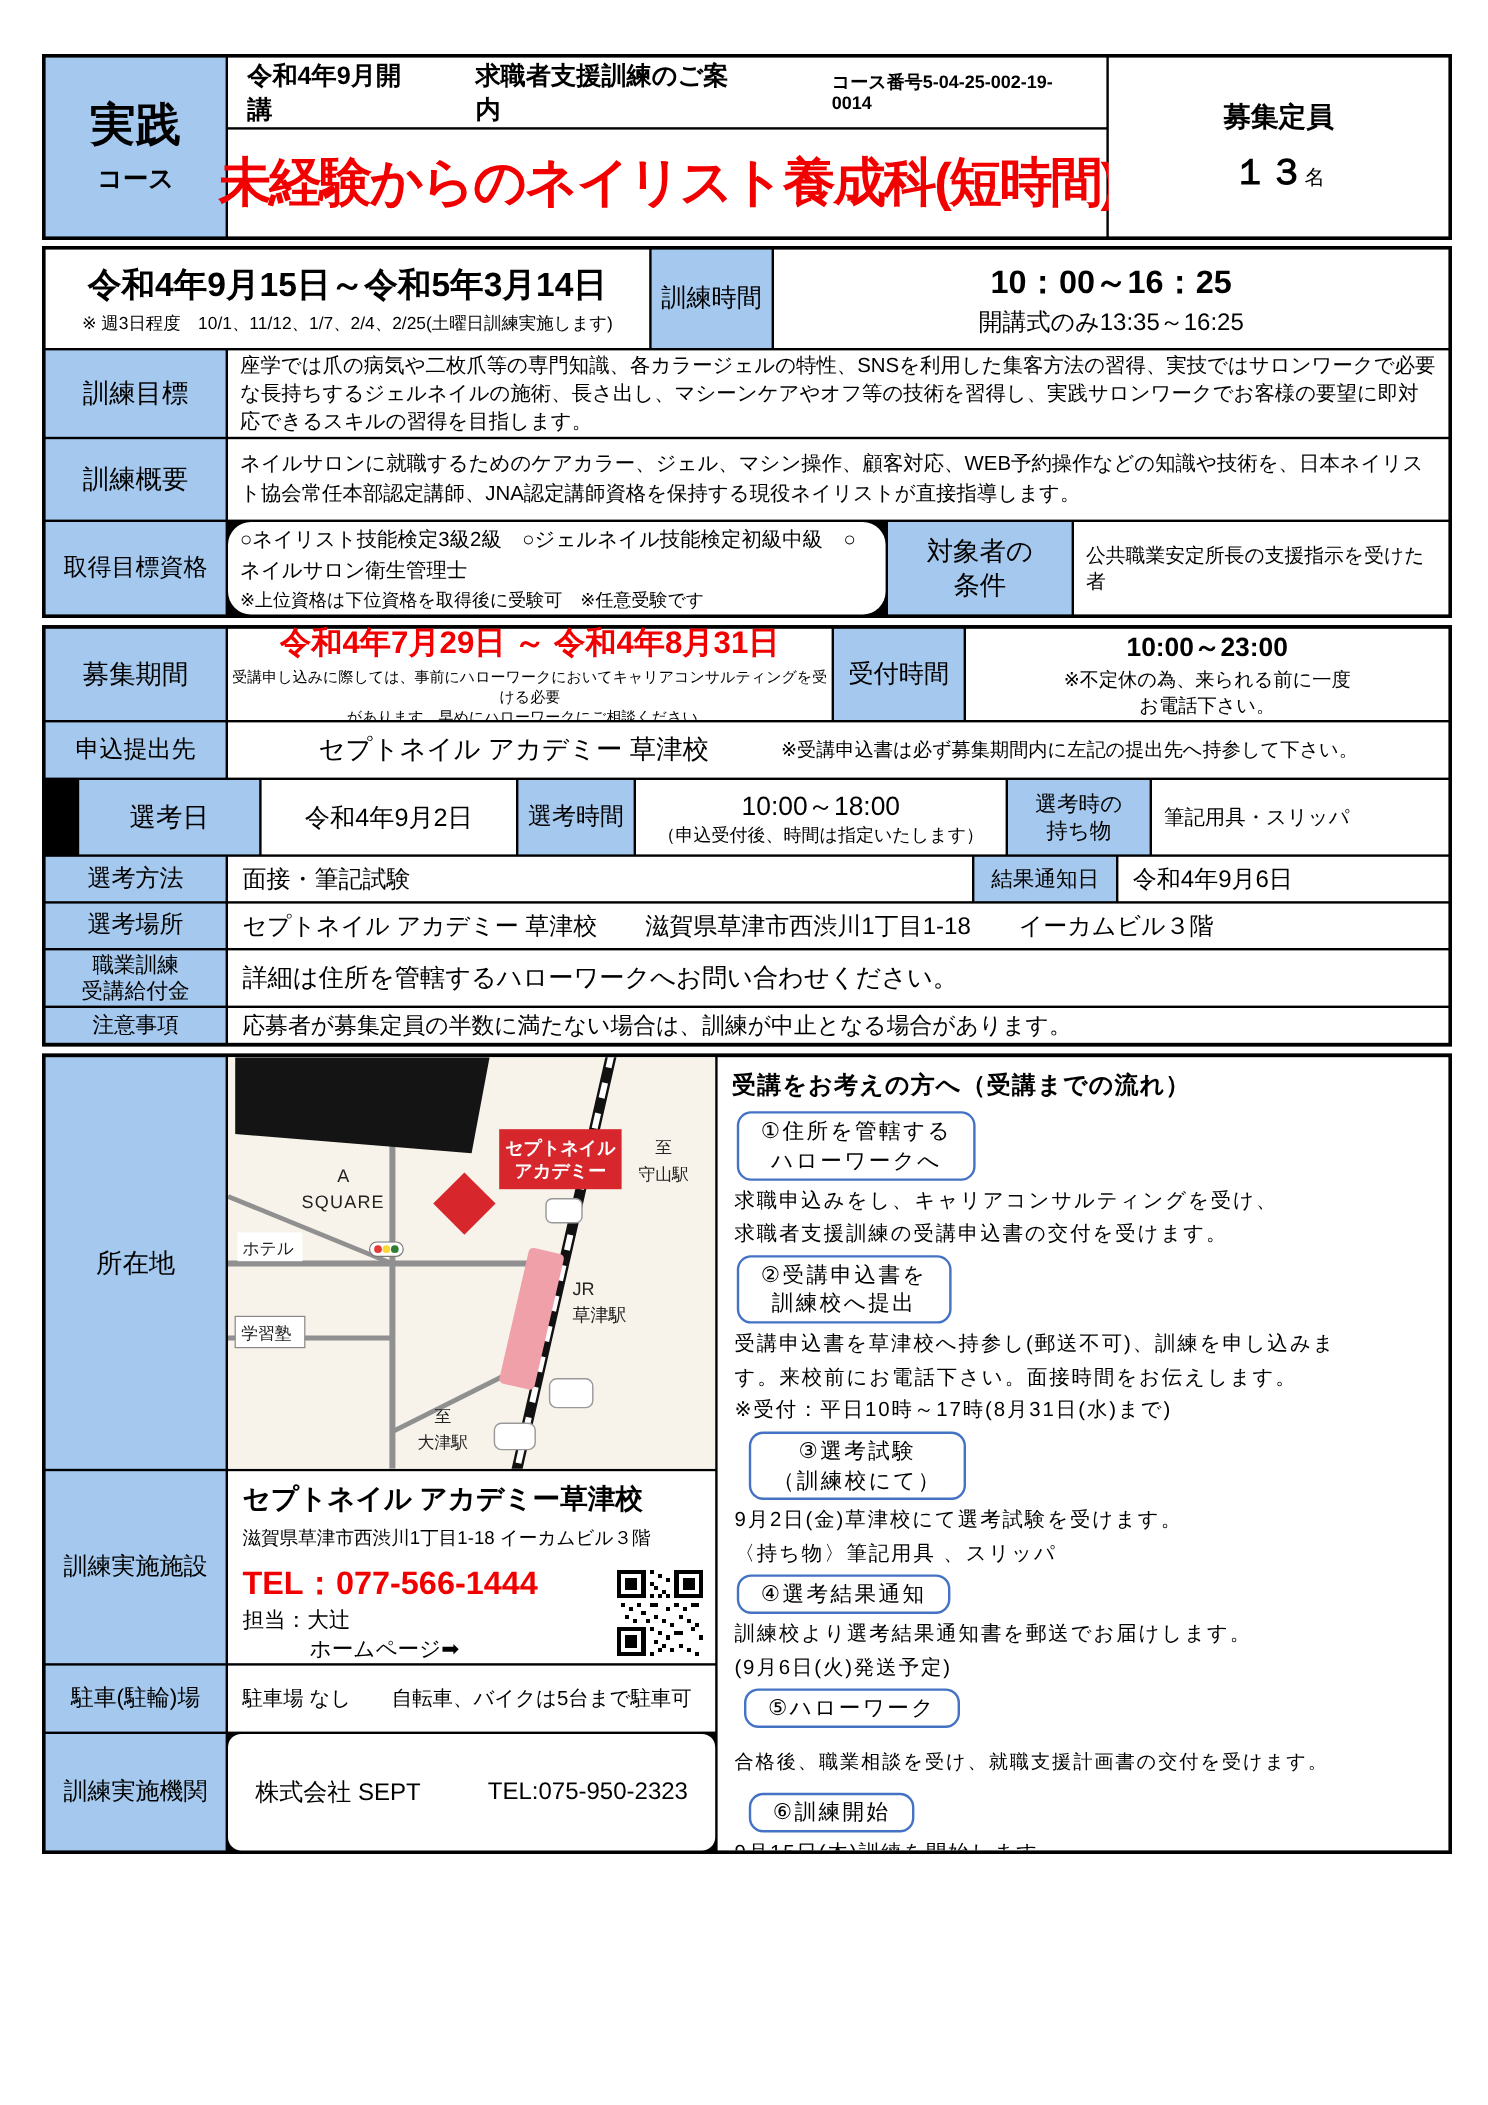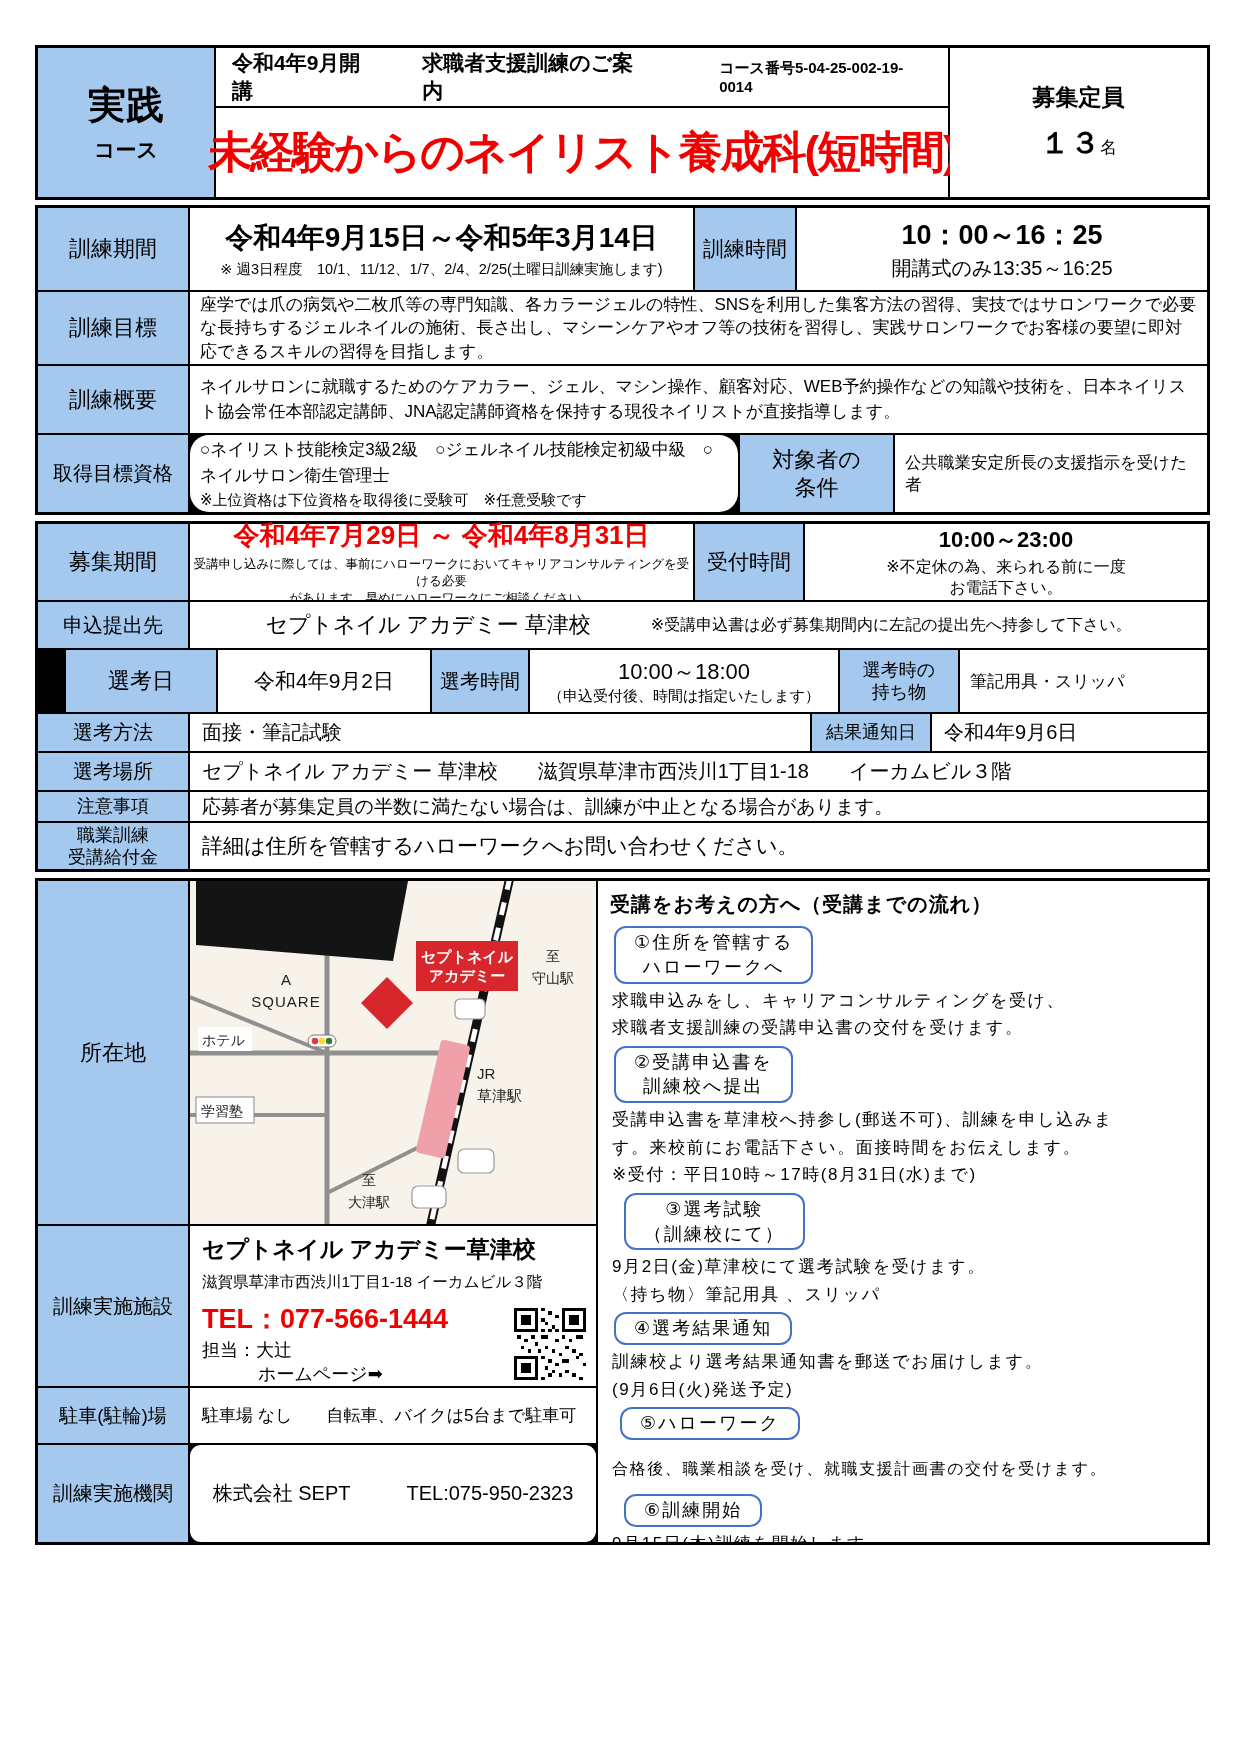--- a/index.html
+++ b/index.html
@@ -20,21 +20,21 @@
   .fp{font-size:17px;letter-spacing:1.6px;line-height:1.5;margin:1px 0 1px 2px;}
   svg text{font-family:"Liberation Sans","DejaVu Sans",sans-serif;}
 </style>
 </head>
 <body>
 
 <div class="page">
 
   <div class="tbl" style="left:35px;top:45px;width:1175px;height:155px;">
     <div class="trow" style="flex:1;">
-      <div class="lbl" style="width:176px;">
+      <div class="lbl" style="width:150px;">
         <div class="b" style="font-size:38px;">実践</div>
         <div class="b" style="font-size:21px;margin-top:8px;">コース</div>
       </div>
       <div class="subcol" style="width:732px;">
         <div class="c" style="height:58px;flex-direction:row;align-items:center;padding:0 16px;">
           <span class="b" style="font-size:21px;">令和4年9月開講</span>
           <span class="b" style="font-size:21px;margin-left:44px;">求職者支援訓練のご案内</span>
           <span class="b" style="font-size:15px;margin-left:70px;">コース番号5-04-25-002-19-0014</span>
         </div>
         <div class="c ctr" style="flex:1;">
@@ -45,21 +45,20 @@
         <div class="b" style="font-size:23px;">募集定員</div>
         <div style="margin-top:10px;">
           <span class="b" style="font-size:30px;">１３</span><span style="font-size:17px;">名</span>
         </div>
       </div>
     </div>
   </div>
 
   <div class="tbl" style="left:35px;top:205px;width:1175px;height:310px;">
     <div class="trow" style="height:82px;">
-      <div class="lbl" style="width:150px;font-size:22px;">訓練期間</div>
       <div class="c ctr" style="width:503px;">
         <div class="b" style="font-size:28px;">令和4年9月15日～令和5年3月14日</div>
         <div style="font-size:14.5px;margin-top:3px;">※ 週3日程度　10/1、11/12、1/7、2/4、2/25(土曜日訓練実施します)</div>
       </div>
       <div class="lbl" style="width:100px;font-size:21px;">訓練時間</div>
       <div class="c ctr" style="flex:1;">
         <div class="b" style="font-size:27px;">10：00～16：25</div>
         <div style="font-size:20px;margin-top:2px;">開講式のみ13:35～16:25</div>
       </div>
     </div>
@@ -124,30 +123,30 @@
     <div class="trow" style="height:37px;">
       <div class="lbl" style="width:150px;font-size:20px;">選考方法</div>
       <div class="c" style="width:620px;padding:0 12px;font-size:20px;">面接・筆記試験</div>
       <div class="lbl" style="width:118px;font-size:18px;">結果通知日</div>
       <div class="c" style="flex:1;padding:0 12px;font-size:20px;">令和4年9月6日</div>
     </div>
     <div class="trow" style="height:37px;">
       <div class="lbl" style="width:150px;font-size:20px;">選考場所</div>
       <div class="c" style="flex:1;padding:0 12px;font-size:20px;">セプトネイル アカデミー 草津校　　滋賀県草津市西渋川1丁目1-18　　イーカムビル３階</div>
     </div>
-    <div class="trow" style="flex:1;">
-      <div class="lbl" style="width:150px;font-size:18px;">注意事項</div>
-      <div class="c" style="flex:1;padding:0 12px;font-size:19px;">応募者が募集定員の半数に満たない場合は、訓練が中止となる場合があります。</div>
-    </div>
     <div class="trow" style="height:46px;">
       <div class="lbl" style="width:150px;font-size:18px;">
         <div>職業訓練</div>
         <div>受講給付金</div>
       </div>
       <div class="c" style="flex:1;padding:0 12px;font-size:21px;">詳細は住所を管轄するハローワークへお問い合わせください。</div>
+    </div>
+    <div class="trow" style="flex:1;">
+      <div class="lbl" style="width:150px;font-size:18px;">注意事項</div>
+      <div class="c" style="flex:1;padding:0 12px;font-size:19px;">応募者が募集定員の半数に満たない場合は、訓練が中止となる場合があります。</div>
     </div>
   </div>
 
   <div class="tbl" style="left:35px;top:878px;width:1175px;height:667px;">
     <div class="trow" style="flex:1;">
 
       <div class="subcol" style="width:558px;">
         <div class="trow" style="height:343px;">
           <div class="lbl" style="width:150px;font-size:22px;">所在地</div>
           <div class="c" style="flex:1;padding:0;">

